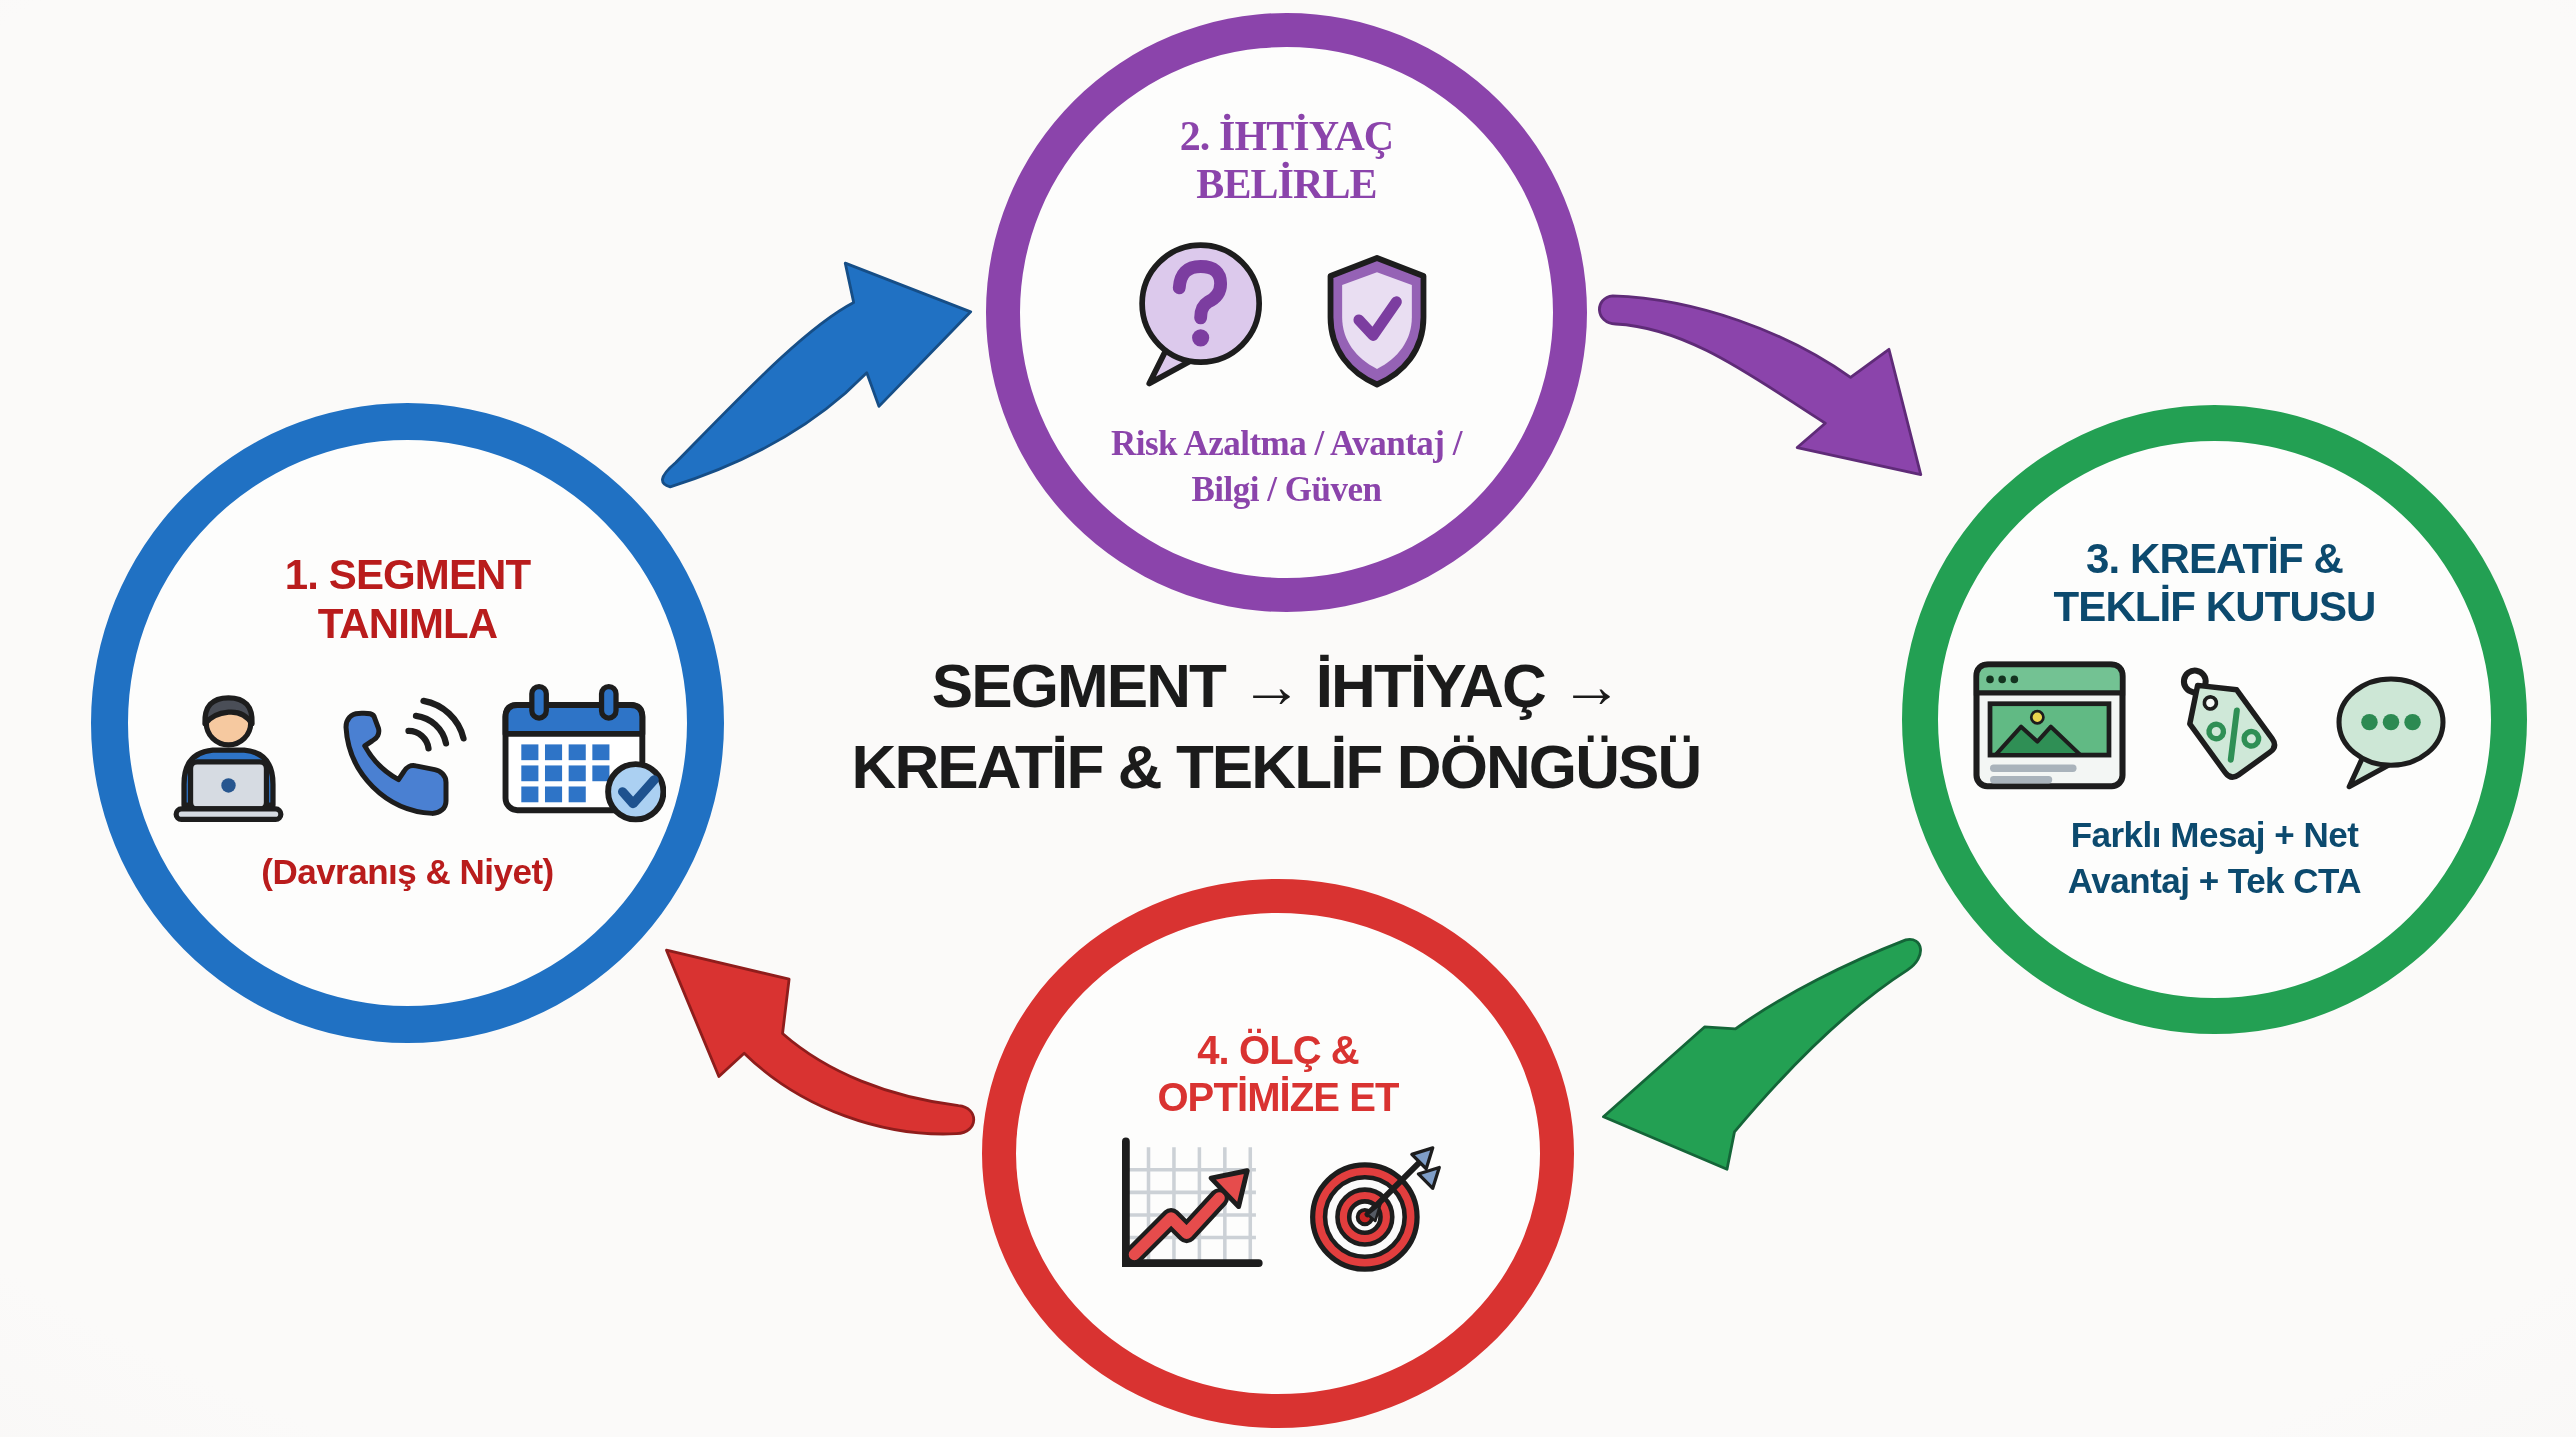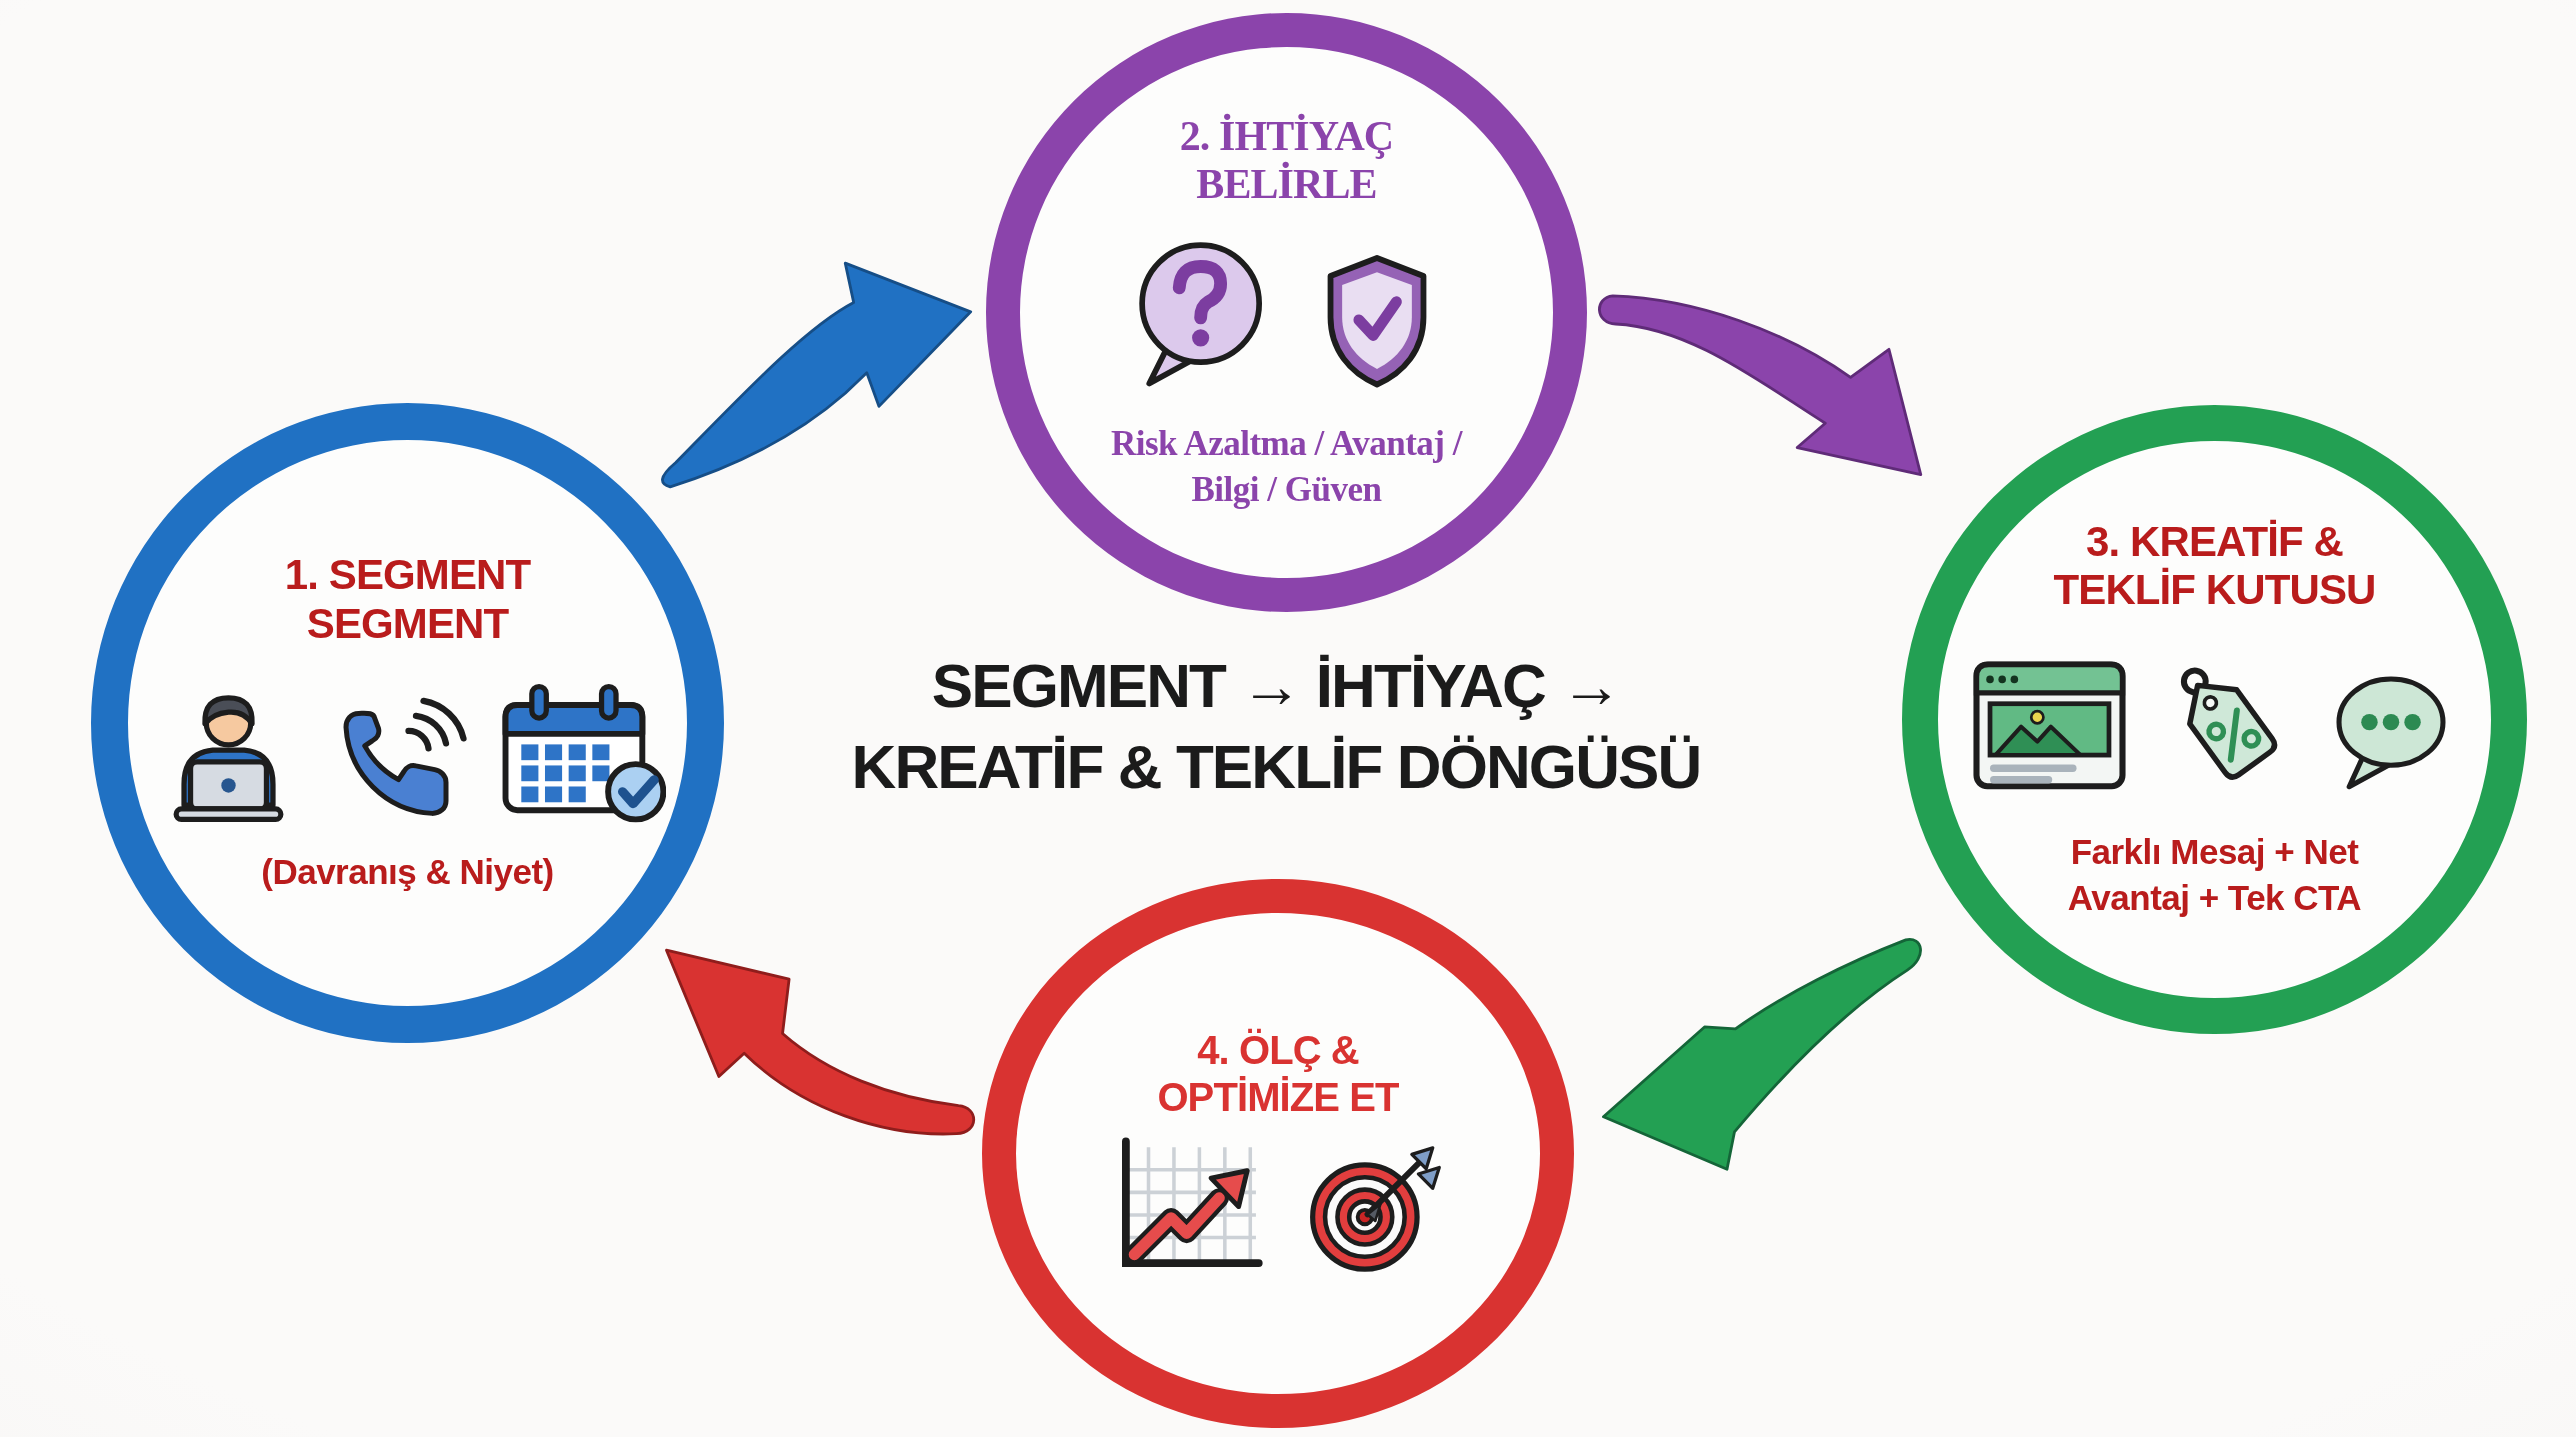--- a/index.html
+++ b/index.html
@@ -18,21 +18,21 @@
     background:#fdfdfc;
     display:flex;flex-direction:column;
     align-items:center;justify-content:center;
     text-align:center;
   }
   .node .title{font-size:42px;line-height:1.16;letter-spacing:-0.9px;}
   .node .caption{font-size:35px;line-height:1.32;letter-spacing:-0.5px;}
   .icons{display:flex;align-items:flex-end;justify-content:center;gap:24px;}
   #node-segment{left:91px;top:403px;width:633px;height:640px;border:37px solid #2071c3;color:#b91c1c;gap:24px;}
   #node-ihtiyac{left:986px;top:13px;width:601px;height:599px;border:34px solid #8b44ab;color:#8b44ab;gap:26px;font-family:Liberation Serif, serif;}
-  #node-kreatif{left:1902px;top:405px;width:625px;height:629px;border:36px solid #23a053;color:#b91c1c;gap:32px;}
+  #node-kreatif{left:1902px;top:405px;width:625px;height:629px;border:36px solid #23a053;color:#0c4a6e;gap:15px;}
   #node-olc{left:982px;top:879px;width:592px;height:549px;border:34px solid #d93331;color:#d93331;gap:13px;}
   #node-olc .title{font-size:40px;}
   #center-text{
     position:absolute;left:1276px;top:646px;
     transform:translateX(-50%);
     text-align:center;white-space:nowrap;
     color:#1b1b1b;font-size:62px;line-height:1.3;letter-spacing:-1.9px;
   }
   #arrow-layer{position:absolute;left:0;top:0;pointer-events:none;}
   svg{display:block;}
@@ -54,21 +54,21 @@
   </svg>
 
   <div id="center-text">
     <div>SEGMENT → İHTİYAÇ →</div>
     <div>KREATİF &amp; TEKLİF DÖNGÜSÜ</div>
   </div>
 
   <div class="node" id="node-segment">
     <div class="title">
       <div>1. SEGMENT</div>
-      <div>SEGMENT</div>
+      <div>TANIMLA</div>
     </div>
     <div class="icons">
       <svg viewBox="0 0 120 105" width="157" height="138">
         <g stroke="#1d1d1d" stroke-width="4" stroke-linejoin="round">
           <circle cx="60" cy="27" r="17" fill="#f6c9a0"></circle>
           <path d="M42 28 Q41 8 60 8 Q79 8 78 28 Q72 18 60 19 Q48 20 42 28 Z" fill="#4a4e57"></path>
           <path d="M26 90 L26 74 Q26 50 48 48 L72 48 Q94 50 94 74 L94 90 Z" fill="#2e74c7"></path>
           <rect x="31" y="57" width="58" height="36" rx="5" fill="#d6dbe2"></rect>
           <circle cx="60" cy="75" r="5.5" fill="#27568f" stroke="none"></circle>
           <rect x="20" y="93" width="80" height="8" rx="4" fill="#d6dbe2"></rect>

